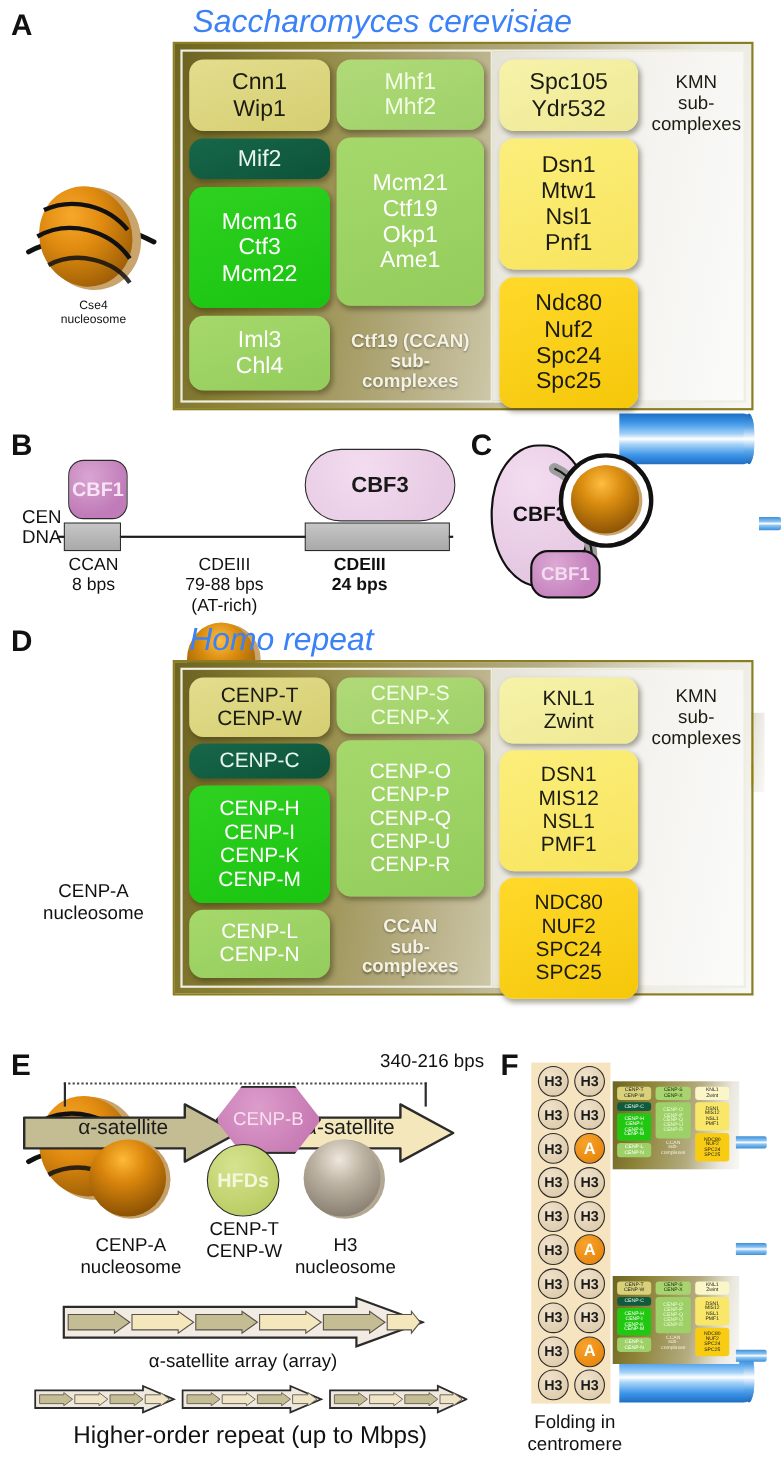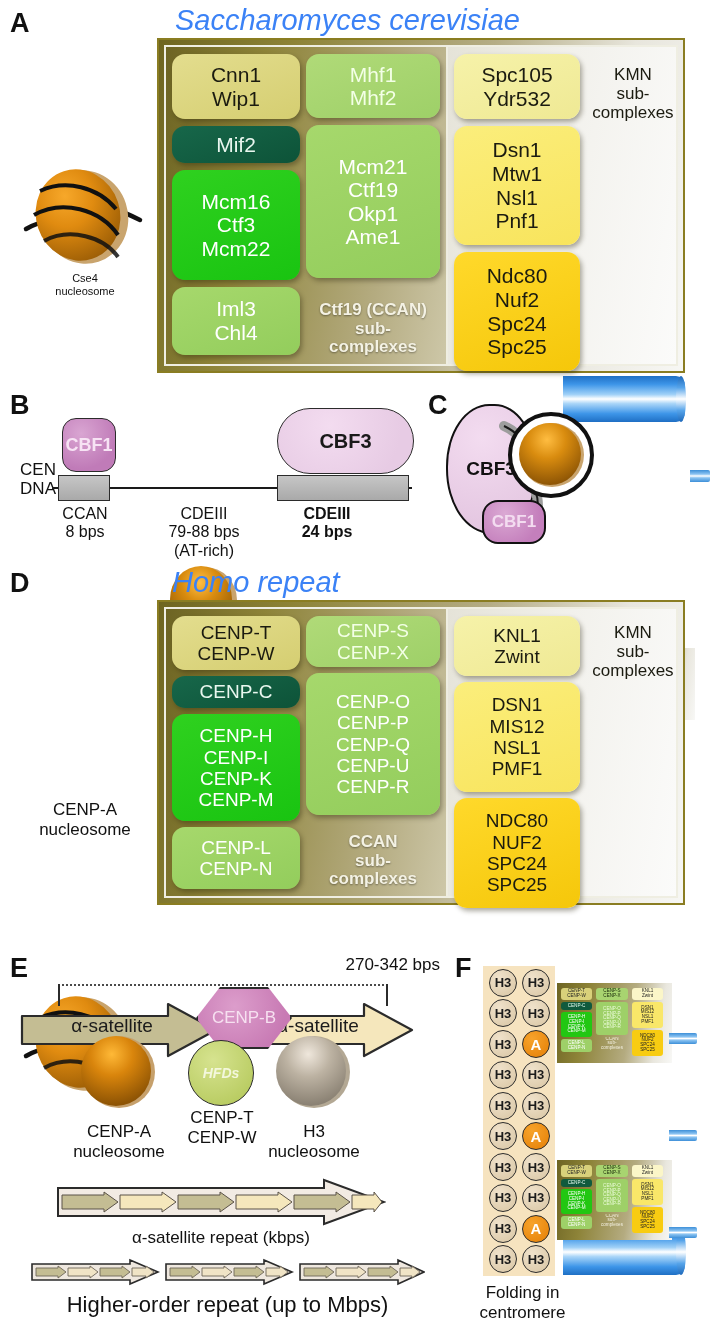--- a/index.html
+++ b/index.html
@@ -432,21 +432,21 @@
       <div>KMN</div>
       <div>sub-</div>
       <div>complexes</div>
     </div>
   </div>
 </div>
 <div class="abs mt" style="left:563px; top:815px; width:122px; height:46px;"></div>
 
 <div class="abs panel-letter" style="left:10px; top:953px;">E</div>
 
-<div class="abs cap" style="left:330px; top:955px; width:110px; font-size:17px; text-align:right;">270-342 bps</div>
+<div class="abs cap" style="left:330px; top:955px; width:110px; font-size:17px; text-align:right;">340-216 bps</div>
 <div class="abs dotline" style="left:58px; top:984px; width:330px;"></div>
 <div class="abs tick" style="left:58px; top:984px; height:22px;"></div>
 <div class="abs tick" style="left:386px; top:984px; height:22px;"></div>
 
 <div class="abs" style="left:20px; top:1002px;">
   <svg width="410" height="56" viewBox="0 0 410 56">
     <path d="M2 14 L148 14 L148 2 L196 28 L148 54 L148 42 L2 42 Z" fill="#c4bd93" stroke="#2b2b2b" stroke-width="2.2" stroke-linejoin="round"></path>
     <path d="M198 14 L344 14 L344 2 L392 28 L344 54 L344 42 L198 42 Z" fill="#f5e7bc" stroke="#2b2b2b" stroke-width="2.2" stroke-linejoin="round"></path>
     <rect x="208" y="16" width="26" height="24" fill="#c0390f"></rect>
   </svg>
@@ -462,21 +462,21 @@
     <circle cx="38" cy="38" r="35" fill="url(#ge)"></circle>
     <defs>
         <radialGradient id="ge" cx="44%" cy="26%" r="72%">
       <stop offset="0%" stop-color="#ffb937"></stop>
           <stop offset="42%" stop-color="#d9850c"></stop>
           <stop offset="100%" stop-color="#8e5404"></stop>
     </radialGradient>
       </defs>
   </svg>
 </div>
-<div class="abs hfd" style="left:188px; top:1040px; width:66px; height:66px; font-size:14px;font-style:italic;">HFDs</div>
+<div class="abs hfd" style="left:188px; top:1040px; width:66px; height:66px; font-size:18px;">HFDs</div>
 <div class="abs" style="left:273px; top:1033px;">
   <svg width="80" height="78" viewBox="0 0 80 78">
     <circle cx="41" cy="39" r="36" fill="#b3a894"></circle>
     <circle cx="38" cy="38" r="35" fill="url(#gf)"></circle>
     <defs>
         <radialGradient id="gf" cx="46%" cy="26%" r="72%">
       <stop offset="0%" stop-color="#efe7dc"></stop>
           <stop offset="45%" stop-color="#bcb2a2"></stop>
           <stop offset="100%" stop-color="#8b8274"></stop>
     </radialGradient>
@@ -503,21 +503,21 @@
     <g stroke="#5a5248" stroke-width="1" fill="none">
       <path d="M6 17 L48 17 L48 14 L62 24 L48 34 L48 31 L6 31 Z" fill="#c4bd93"></path>
       <path d="M64 17 L106 17 L106 14 L120 24 L106 34 L106 31 L64 31 Z" fill="#f5e7bc"></path>
       <path d="M122 17 L164 17 L164 14 L178 24 L164 34 L164 31 L122 31 Z" fill="#c4bd93"></path>
       <path d="M180 17 L222 17 L222 14 L236 24 L222 34 L222 31 L180 31 Z" fill="#f5e7bc"></path>
       <path d="M238 17 L280 17 L280 14 L294 24 L280 34 L280 31 L238 31 Z" fill="#c4bd93"></path>
       <path d="M296 17 L318 17 L318 14 L326 24 L318 34 L318 31 L296 31 Z" fill="#f5e7bc"></path>
     </g>
   </svg>
 </div>
-<div class="abs cap" style="left:56px; top:1228px; width:330px; font-size:17px;">α-satellite repeat (kbps)</div>
+<div class="abs cap" style="left:56px; top:1228px; width:330px; font-size:17px;">α-satellite array (array)</div>
 
 <div class="abs" style="left:30px; top:1258px;">
   <svg width="395" height="30" viewBox="0 0 395 30">
     <g stroke="#2b2b2b" stroke-width="1.6">
       <path d="M2 6 L100 6 L100 2 L128 14 L100 26 L100 22 L2 22 Z" fill="#efe8df"></path>
       <path d="M136 6 L234 6 L234 2 L262 14 L234 26 L234 22 L136 22 Z" fill="#efe8df"></path>
       <path d="M270 6 L368 6 L368 2 L394 14 L368 26 L368 22 L270 22 Z" fill="#efe8df"></path>
     </g>
     <g stroke="#6e665a" stroke-width=".9">
       <path d="M6 10 L28 10 L28 8 L36 14 L28 20 L28 18 L6 18 Z" fill="#c4bd93"></path>

